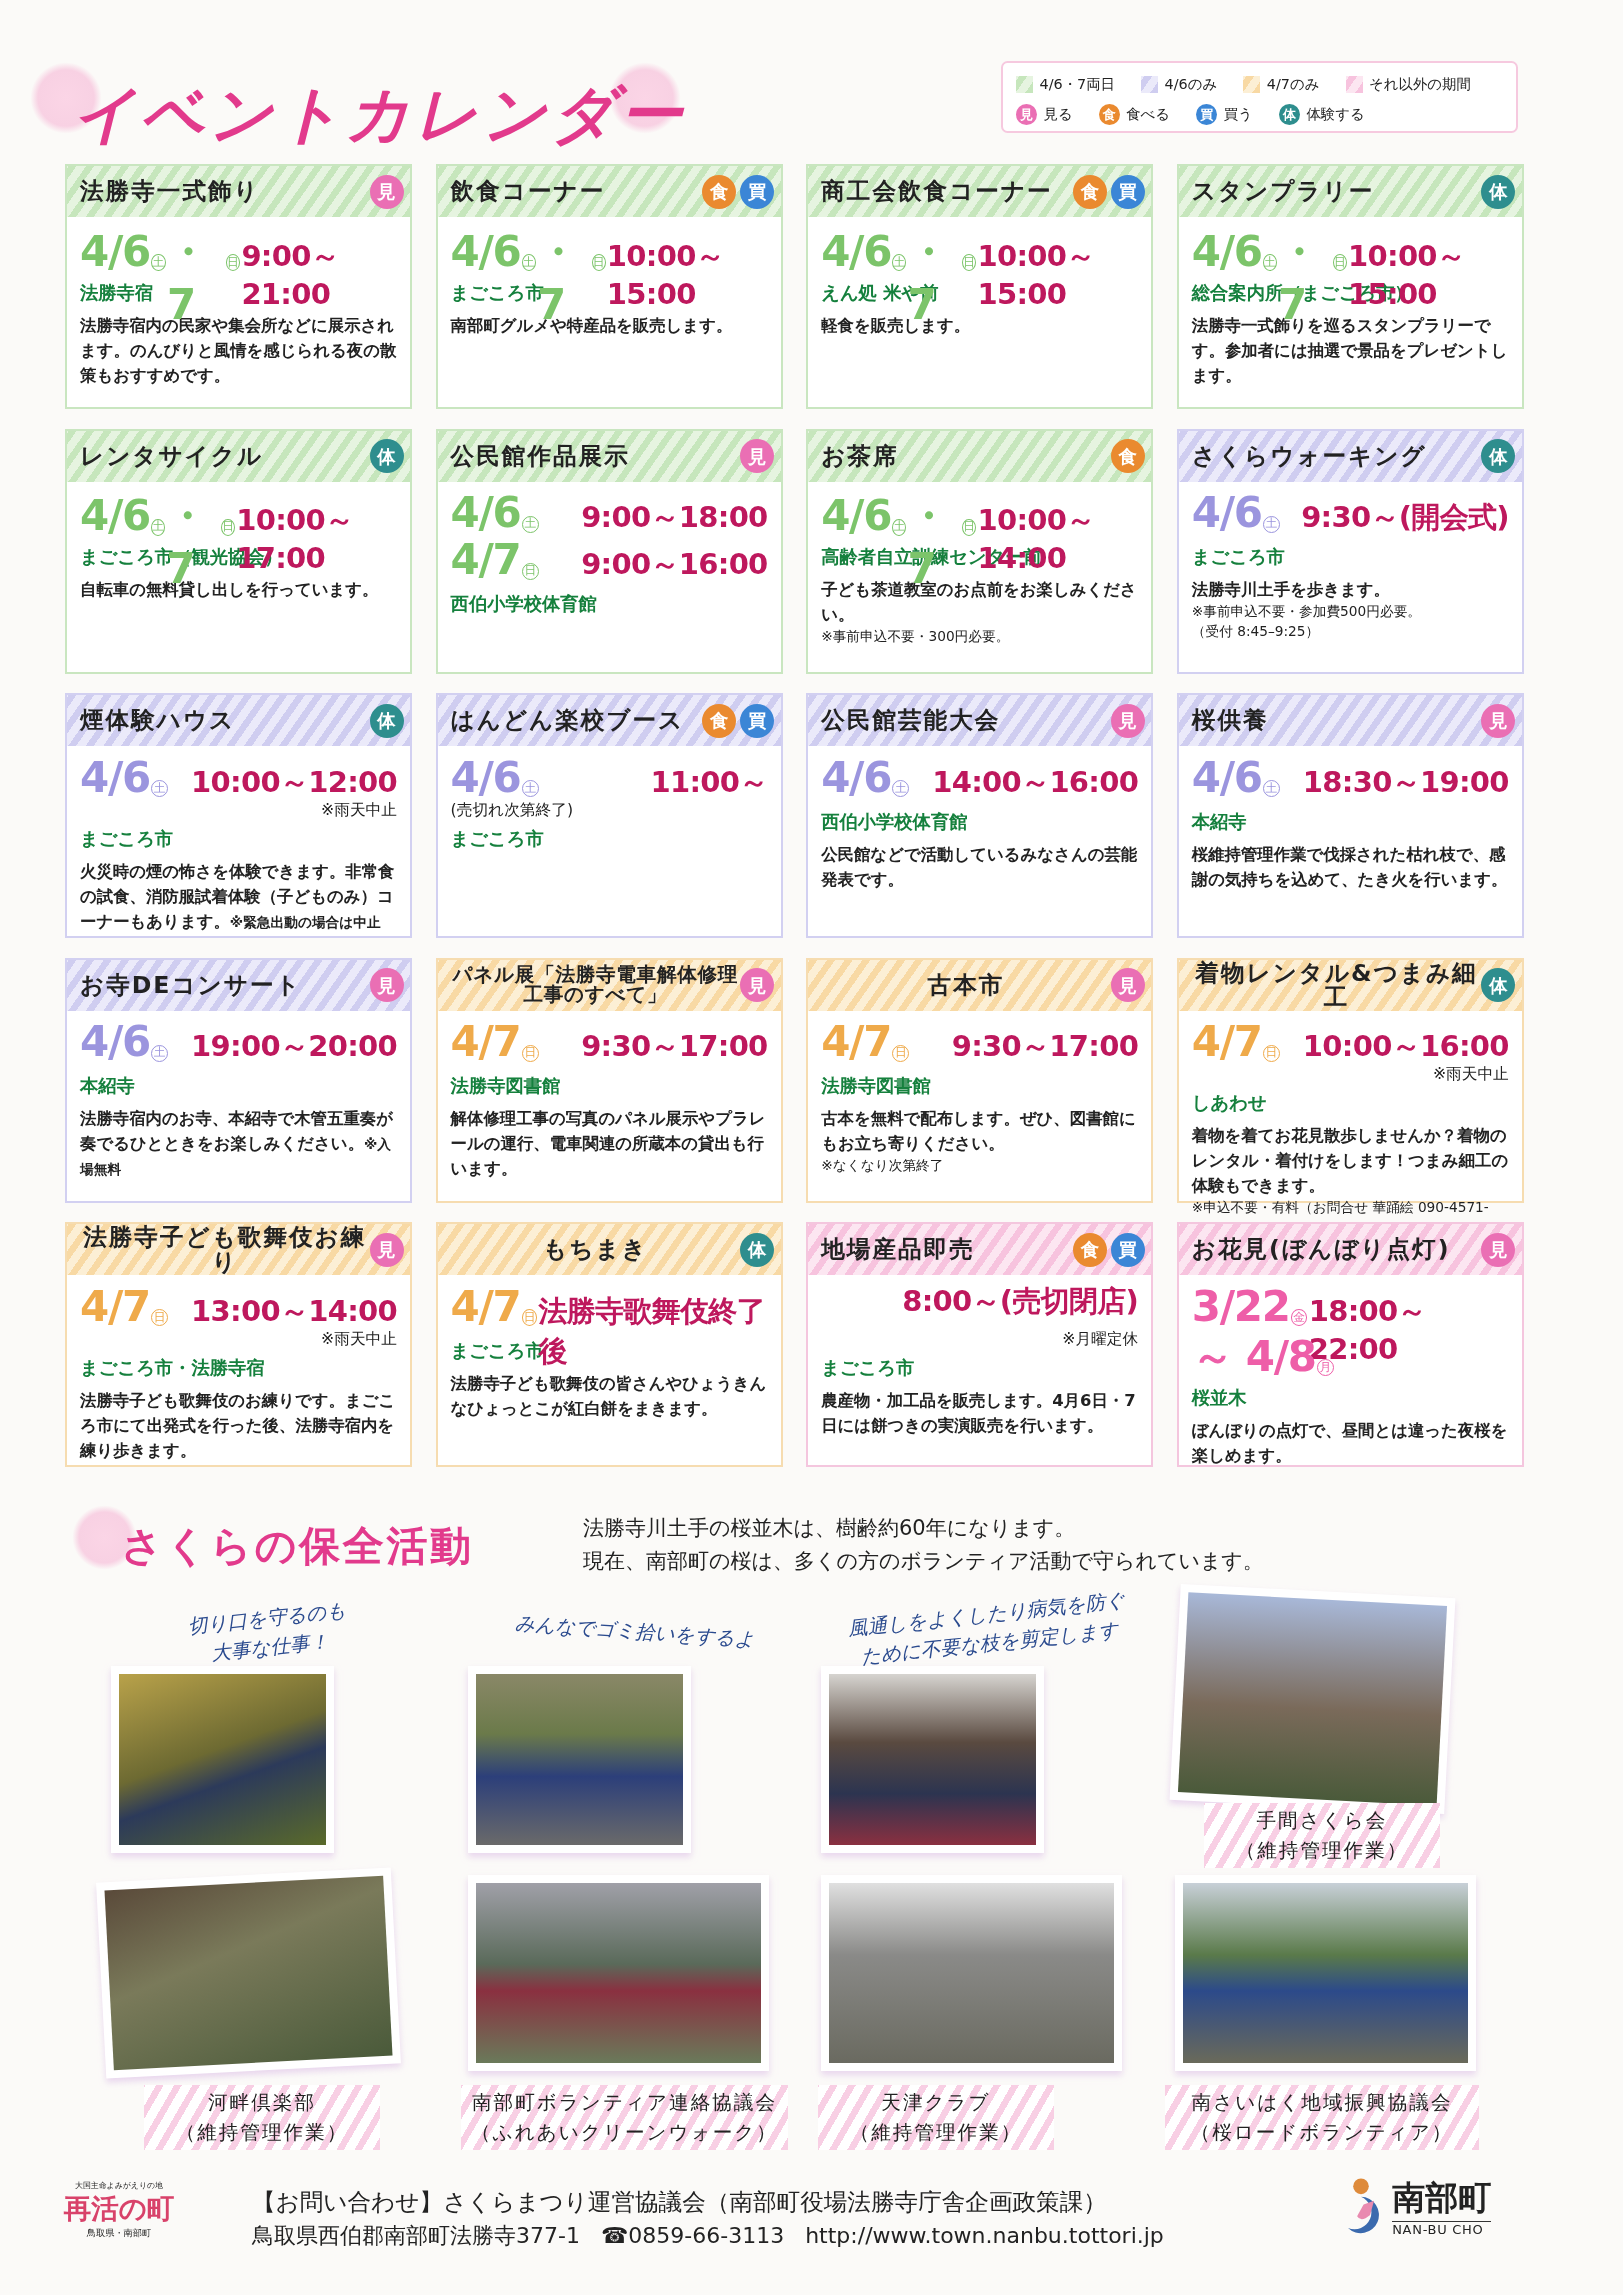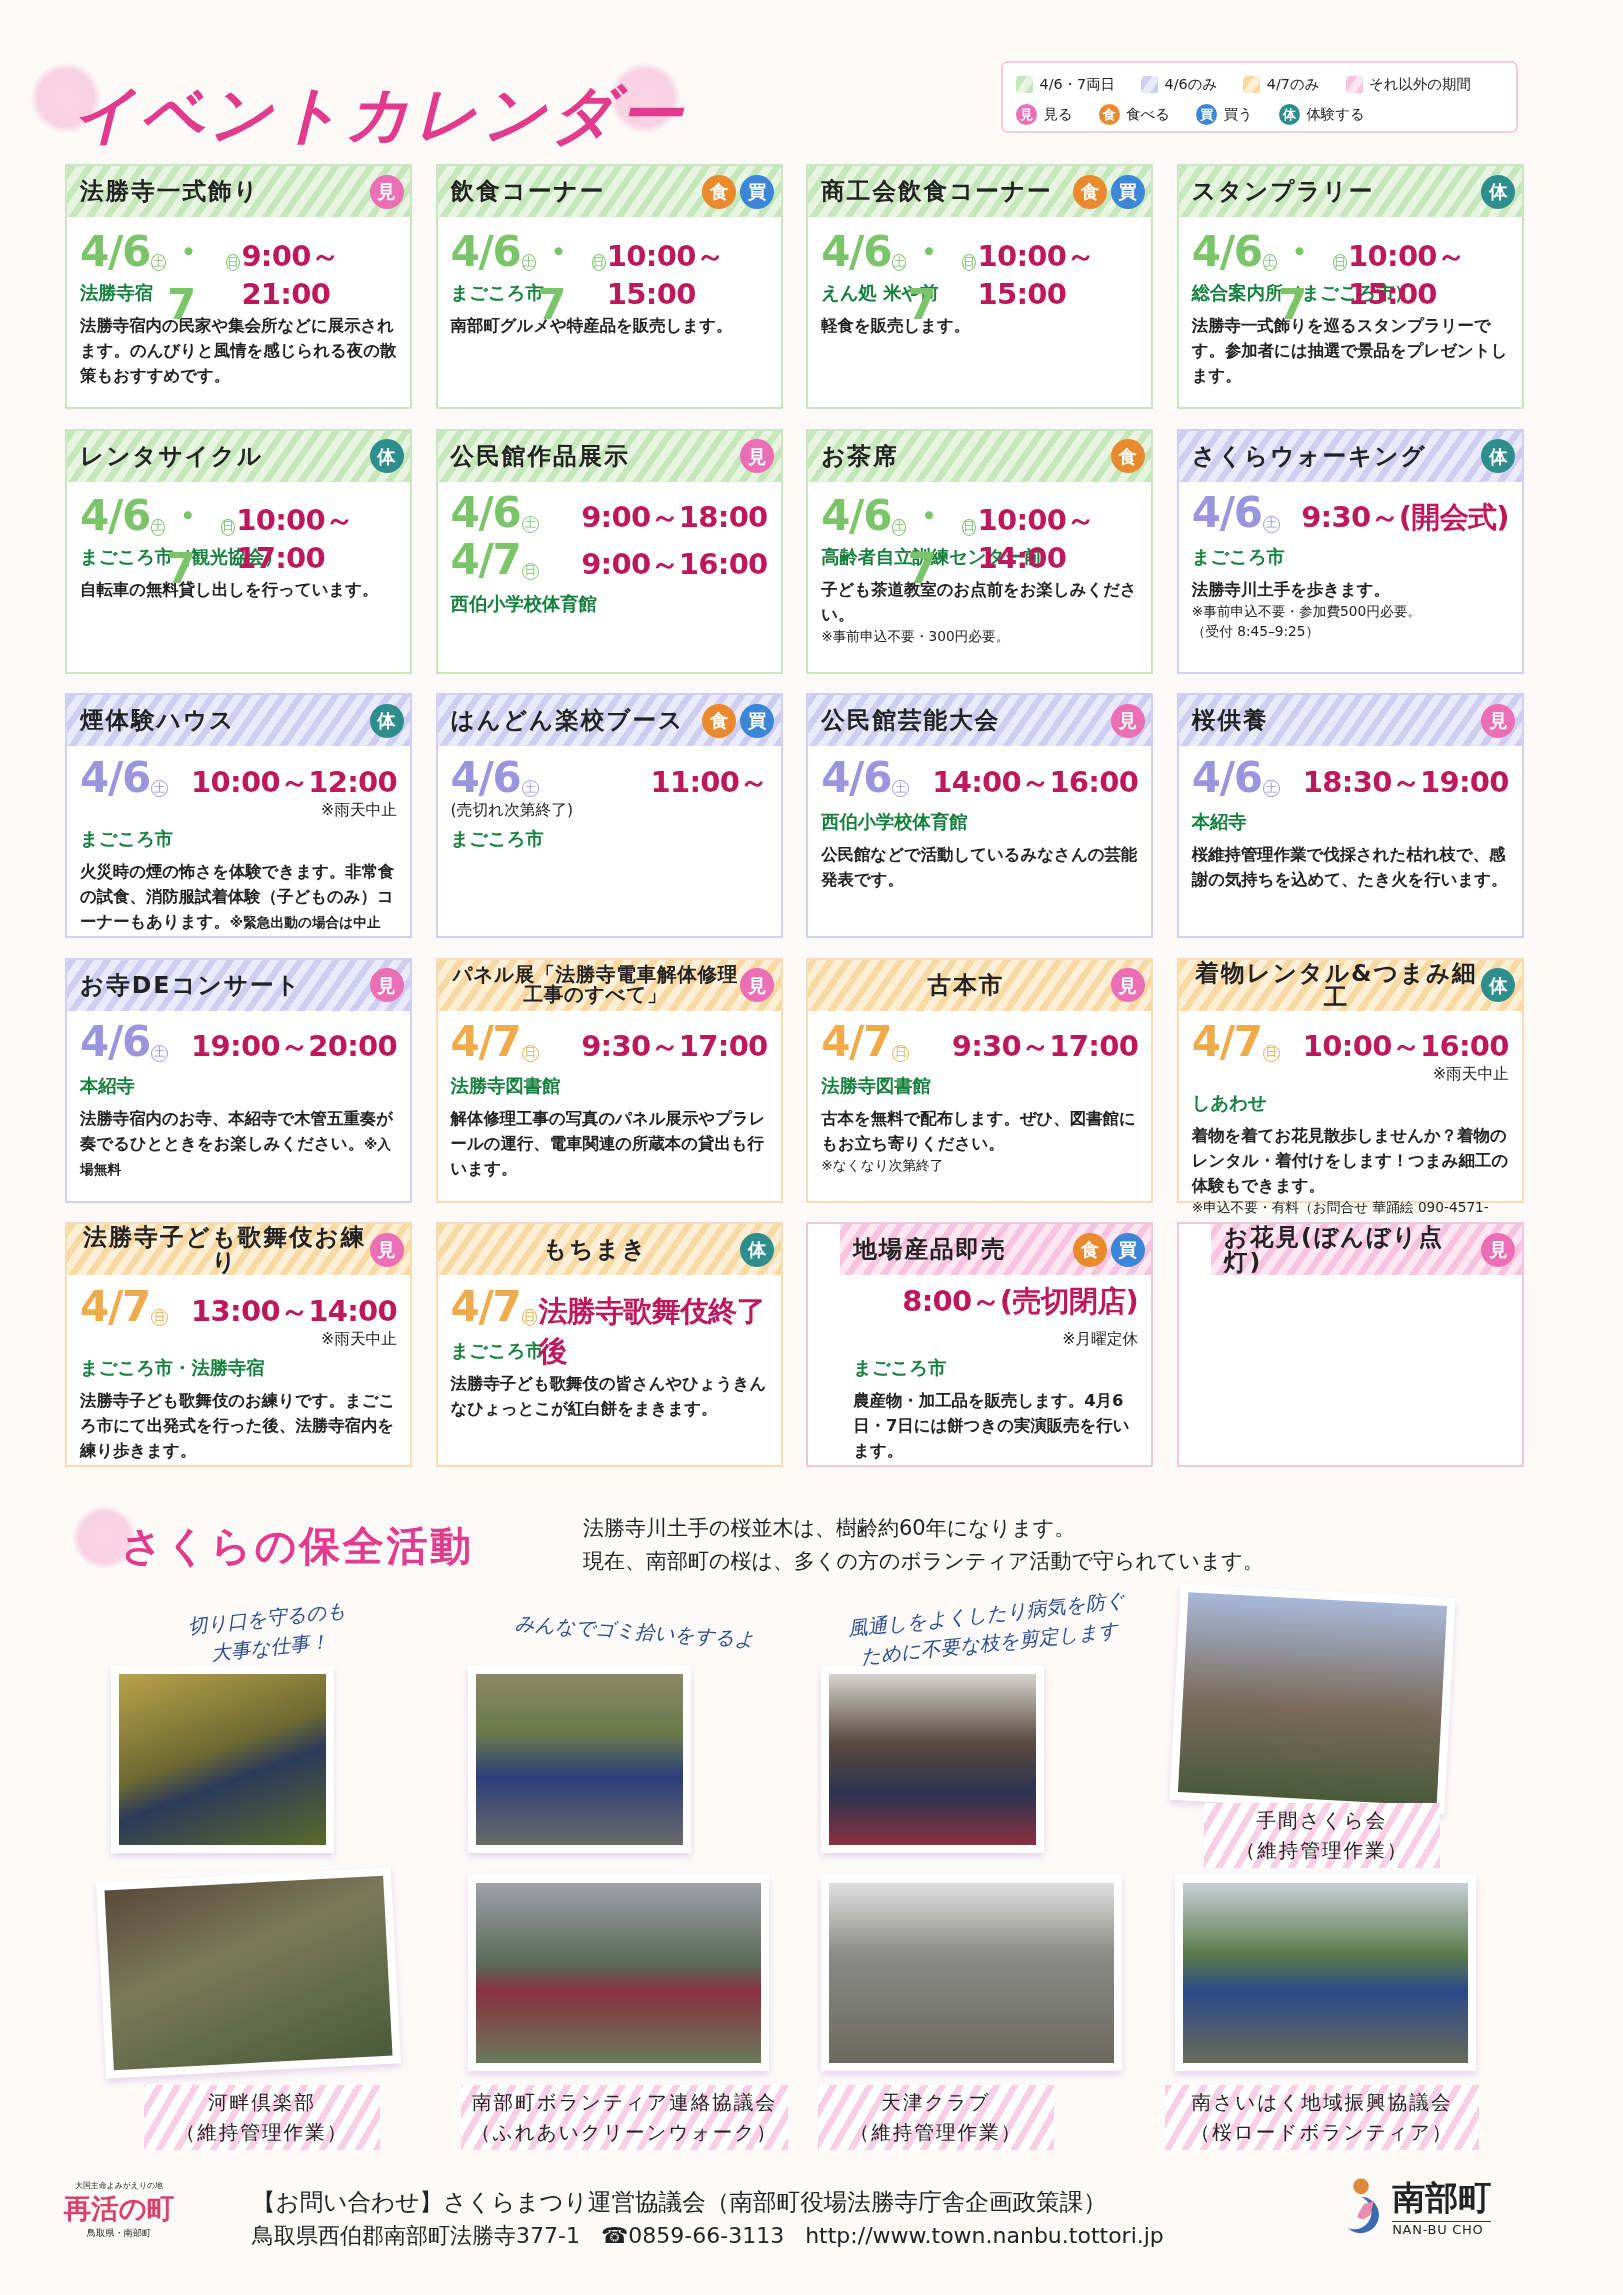--- a/index.html
+++ b/index.html
@@ -43,21 +43,21 @@
     height: 51px; display: flex; align-items: center; padding: 0 6.5px 0 13px;
     position: relative;
   }
   .stripe-green  { background: repeating-linear-gradient(-55deg, #c6e6bc 0 6.5px, #e6f4e0 6.5px 14.4px); }
   .stripe-purple { background: repeating-linear-gradient(-55deg, #cfcdf0 0 6.5px, #ebeafa 6.5px 14.4px); }
   .stripe-orange { background: repeating-linear-gradient(-55deg, #f8d9a4 0 6.5px, #fcefd5 6.5px 14.4px); text-align: center; }
   .stripe-pink   { background: repeating-linear-gradient(-55deg, #f7c3de 0 6.5px, #fce6f1 6.5px 14.4px); }
   .border-green  { border-color: #c9e6c0; }
   .border-purple { border-color: #d2d0f1; }
   .border-orange { border-color: #f6dcb0; }
-  .border-pink   { border-color: #f4c6de; padding-left: 32px; }
+  .border-pink   { border-color: #f4c6de; }
   .card-title { font-size: 23.6px; font-weight: bold; letter-spacing: 2px; flex: 1; line-height: 1.05; }
   .card-title.small { font-size: 19.6px; letter-spacing: 0.7px; }
   .badges { display: flex; gap: 3.9px; }
   .badge { width: 34px; height: 34px; border-radius: 50%; color: #fff; font-size: 18.3px; font-weight: bold;
     display: flex; align-items: center; justify-content: center; }
   .b-see { background: #ea6fb4; }
   .b-eat { background: #ea8a2f; }
   .b-buy { background: #3b86d6; }
   .b-exp { background: #2e8e8e; }
 
@@ -473,20 +473,34 @@
       <div class="desc"><span>農産物・加工品を販売します。4月6日・7日には餅つきの実演販売を行います。</span></div>
       </div>
     </div>
     <div class="card border-pink">
       <div class="card-head stripe-pink">
         <div class="card-title">お花見(ぼんぼり点灯)</div>
         <div class="badges">
           <span class="badge b-see">見</span>
         </div>
       </div>
+      <div class="card-body">
+        <div class="date-line">
+          <span class="date c-pink">3/22</span>
+          <span class="dow c-pink">金</span>
+          <span class="time">18:00～22:00</span>
+        </div>
+        <div class="date-line">
+        <span class="date c-pink">～ 4/8</span>
+        <span class="dow c-pink">月</span>
+
+      </div>
+        <div class="venue">桜並木</div>
+      <div class="desc"><span>ぼんぼりの点灯で、昼間とは違った夜桜を楽しめます。</span></div>
+      </div>
     </div>
   </div>
 
 <div class="sakura" style="left:72px;top:1505px;width:65px;height:65px;"></div>
 <h2 class="cons-title">さくらの保全活動</h2>
 <div class="cons-text">
   <div>法勝寺川土手の桜並木は、樹齢約60年になります。</div>
   <div>現在、南部町の桜は、多くの方のボランティア活動で守られています。</div>
 </div>
 

